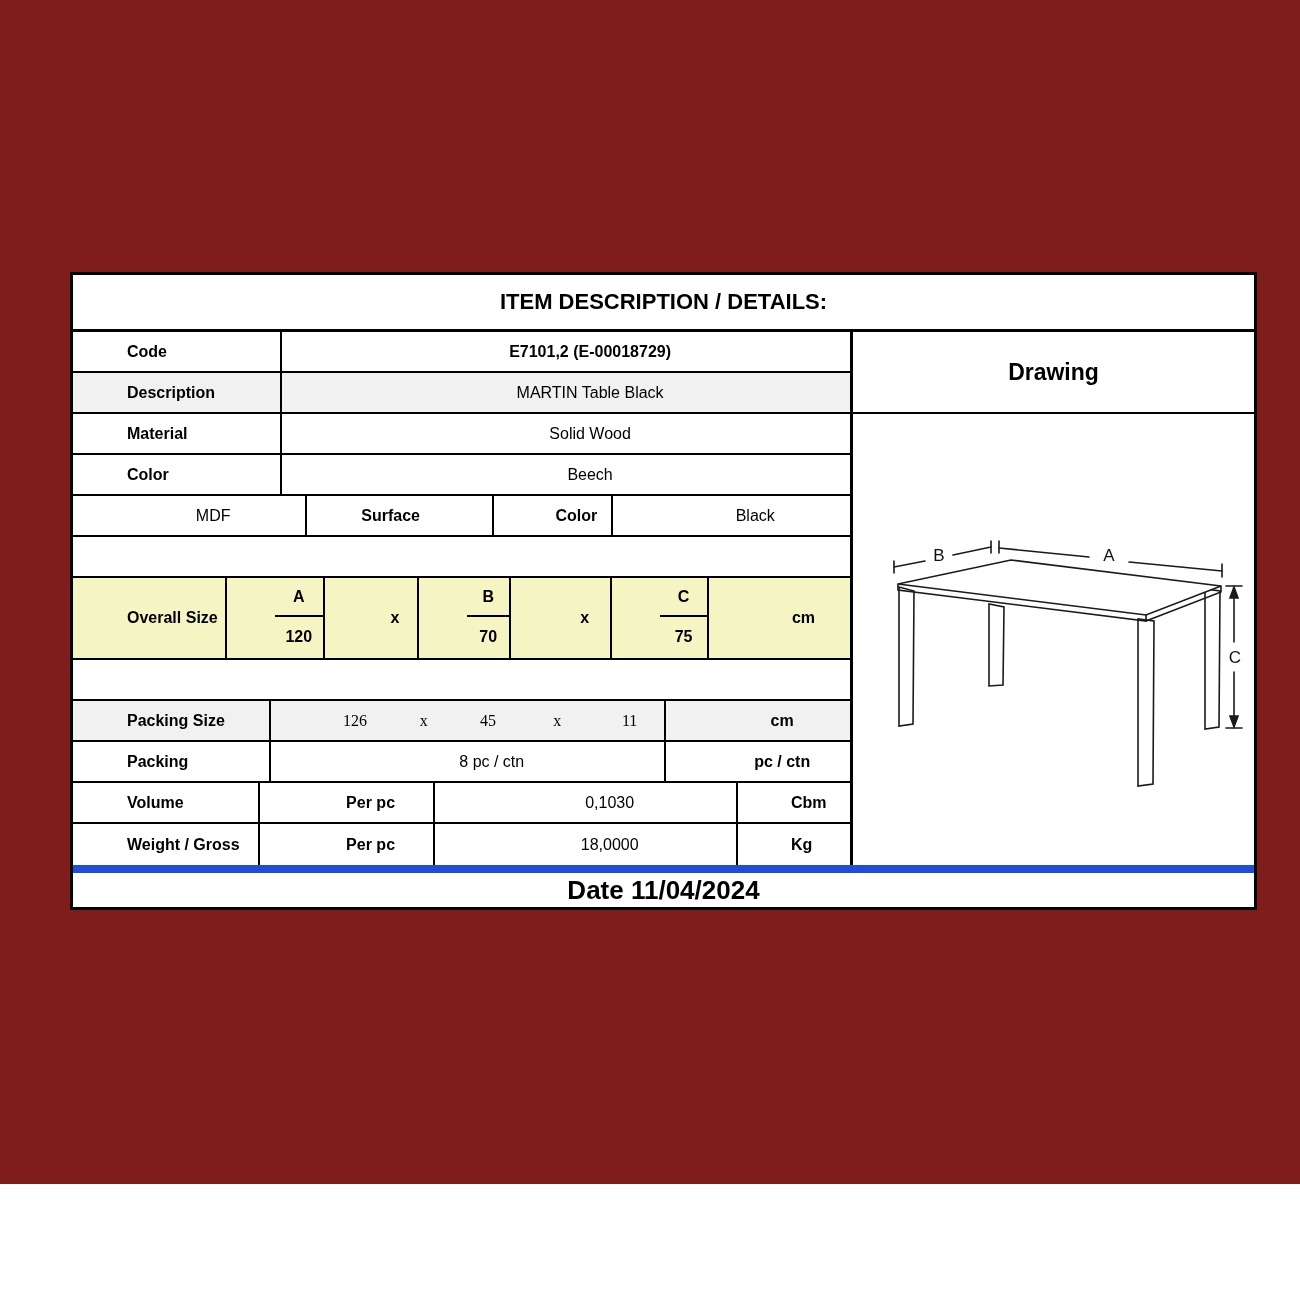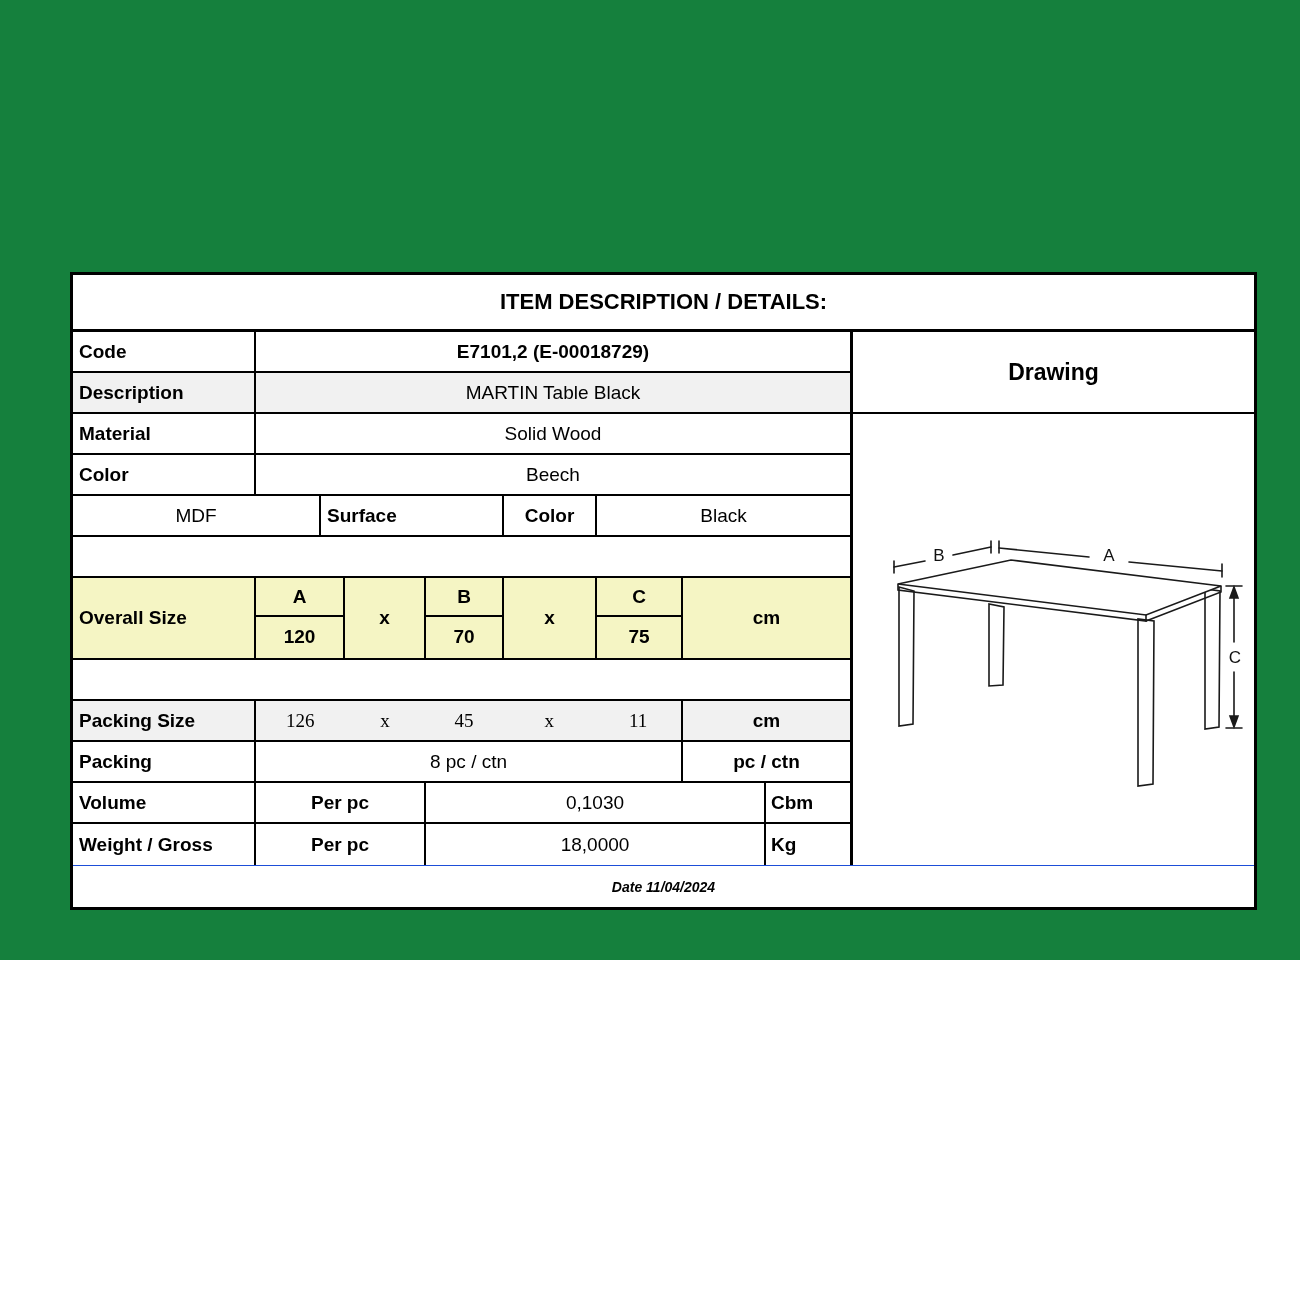--- a/index.html
+++ b/index.html
@@ -1,20 +1,20 @@
 <!DOCTYPE html>
 <html><head>
 <meta charset="utf-8">
 <style>
   * { box-sizing: border-box; margin: 0; padding: 0; }
   html,body { background:#fff; }
   .page {
     position: relative;
-    width: 1300px; height: 960px;
-    background: #15803d;
+    width: 1300px; height: 1184px;
+    background: #7f1d1d;
     font-family: "Liberation Sans", "DejaVu Sans", sans-serif;
     color: #000;
   }
   .spec-table {
     position: absolute; left: 70px; top: 272px;
     width: 1187px;
     border: 3px solid #000;
     background: #fff;
   }
   .hdr-row {
@@ -23,22 +23,22 @@
     font-weight: bold; font-size: 22px;
   }
   .body-wrap { display: flex; }
   .left-sec { width: 777px; }
   .right-sec { width: 404px; border-left: 3px solid #000; display: flex; flex-direction: column; }
   .row { display: flex; border-bottom: 2px solid #000; height: 41px; }
   .row.tall { height: 82px; }
   .row:last-child { border-bottom: none; }
   .c {
     display: flex; align-items: center; justify-content: center;
-    border-right: 2px solid #000; font-size: 19px; height: 100%;
-    overflow: hidden; white-space: nowrap;
+    border-right: 2px solid #000; font-size: 16px; height: 100%;
+    overflow: hidden; white-space: nowrap; margin-left: 48px;
   }
   .c:last-child { border-right: none; }
   .lab { justify-content: flex-start; padding-left: 6px; font-weight: bold; }
   .b { font-weight: bold; }
   .gray { background: #F1F1F1; }
   .yellow { background: #F5F5C4; }
   .split { flex-direction: column; justify-content: flex-start; }
   .split .half {
     height: 39px; width: 100%; display: flex; align-items: center; justify-content: center;
     font-weight: bold;
@@ -47,23 +47,23 @@
   .spread { display: flex; align-items: center; justify-content: flex-start; font-family: Liberation Serif, serif; }
   .spread span { display: inline-flex; align-items: center; justify-content: center; }
   .unit-left { justify-content: flex-start; padding-left: 5px; font-weight: bold; }
   .drawing-title {
     height: 82px; border-bottom: 2px solid #000;
     display: flex; align-items: center; justify-content: center;
     font-weight: bold; font-size: 23px;
   }
   .drawing-canvas { height: 449px; position: relative; }
   .date-row {
-    height: 42px; border-top: 1px solid #1d4ed8;
-    display: flex; align-items: center; justify-content: center;
-    font-weight: bold; font-size: 14px; font-style: italic;
+    height: 42px; border-top: 8px solid #1d4ed8;
+    display: flex; align-items: center; justify-content: center;
+    font-weight: bold; font-size: 26px;
   }
   svg text { font-family: "Liberation Sans", "DejaVu Sans", sans-serif; font-size: 17px; fill: #111; }
 </style>
 </head>
 <body>
 
 <div class="page">
   <div class="spec-table">
 
     <div class="hdr-row">ITEM DESCRIPTION / DETAILS:</div>

